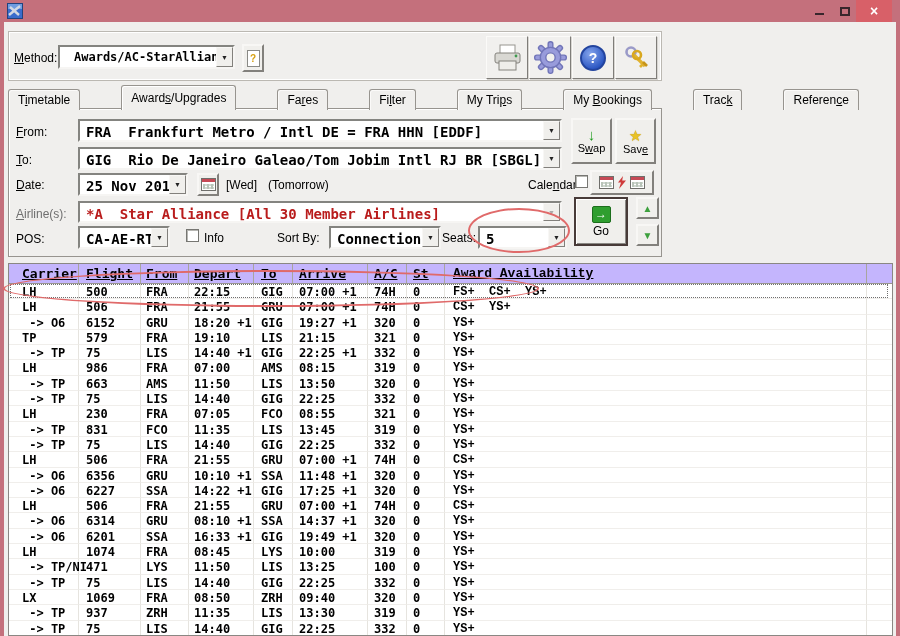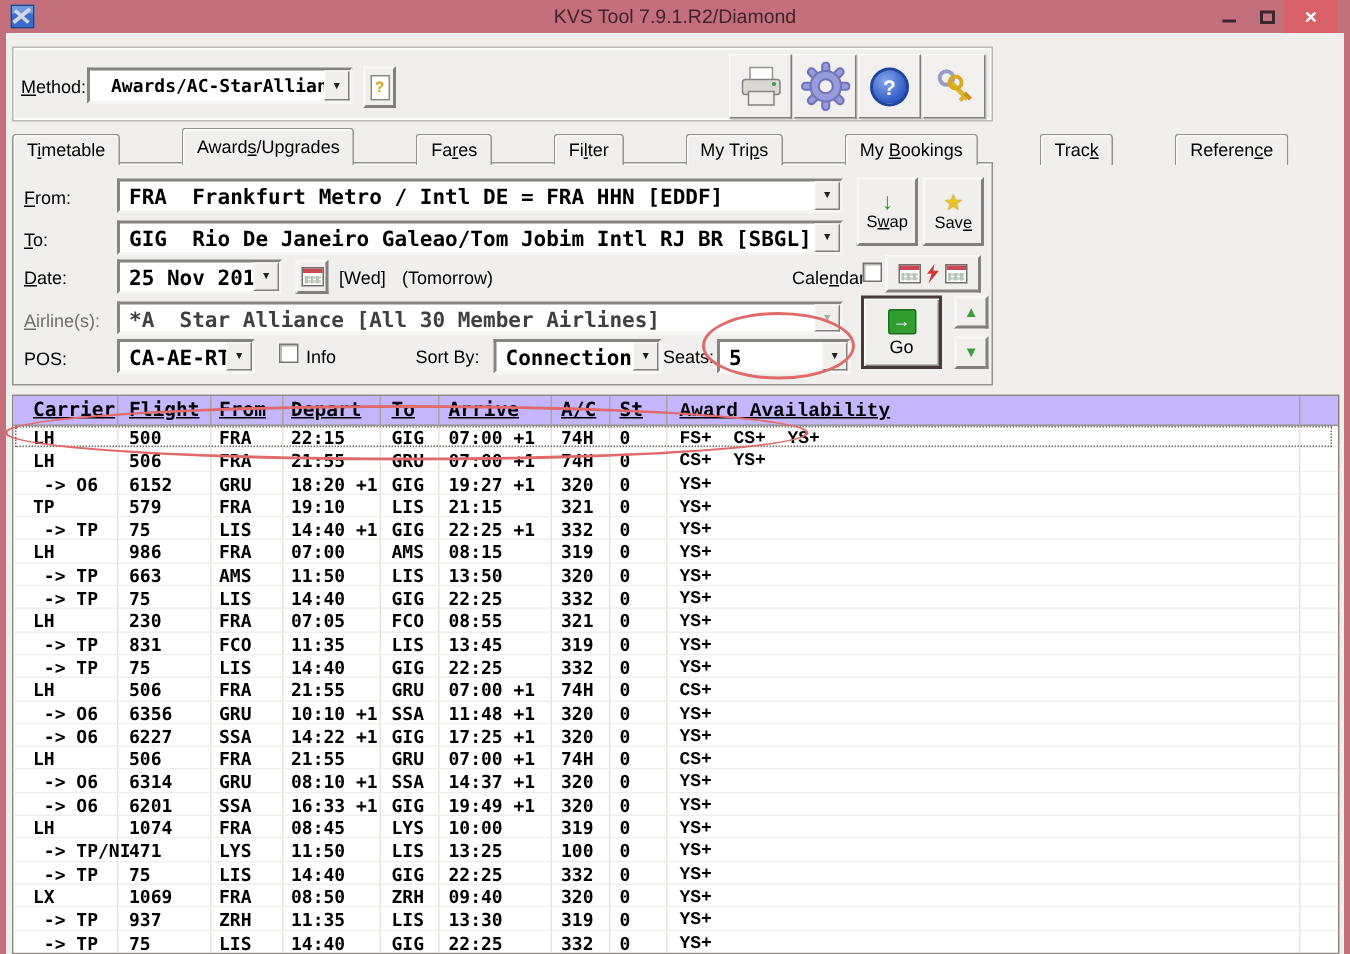--- a/index.html
+++ b/index.html
@@ -20,21 +20,21 @@
   .glyph-max { width:10px; height:9px; border:2px solid #38262c; }
 
   
   .client { position:absolute; left:4px; top:22px; width:892px; height:614px; background:#f0efed; }
   .raised { background:#f0efec; border:2px solid; border-color:#f8f7f5 #82807c #82807c #f8f7f5; }
   .label { position:absolute; font-size:12px; color:#000000; white-space:nowrap; }
 
   .combo { position:absolute; display:flex; background:#fff; border:2px solid; border-color:#848480 #f6f5f3 #f6f5f3 #848480; }
   .combo .val { flex:1; font-family:"DejaVu Sans Mono",monospace; font-weight:bold; font-size:14px; white-space:pre; overflow:hidden; padding:3px 2px 0 6px; color:#000; }
   .combo .arrowbtn { width:17px; background:#f0efec; border:1px solid; border-color:#f8f7f5 #82807c #82807c #f8f7f5; display:flex; align-items:center; justify-content:center; font-size:7px; color:#222; }
-  .combo.disabled .val { color:#404040; }
+  .combo.disabled .val { color:#b91c1c; }
   .combo.disabled .arrowbtn { color:#aaa; }
 
   .checkbox { position:absolute; width:13px; height:13px; background:#fff; border:1px solid #767672; box-shadow:inset 1px 1px 0 #b6b6b2; }
 
   
   .method-panel { position:absolute; left:8px; top:31px; width:654px; height:50px; border:1px solid #bbb8b2; box-shadow:inset 1px 1px 0 #fff, inset -1px -1px 0 #fff; }
   .method-combo { left:58px; top:45px; width:177px; height:24px; }
   .method-combo .val { font-size:12px; padding-left:14px; }
   .helpfile-btn { position:absolute; left:242px; top:44px; width:22px; height:28px; display:flex; align-items:center; justify-content:center; }
   .page-ico { width:13px; height:17px; background:#fff; border:1px solid #8a8a86; position:relative; text-align:center; font-size:10px; font-weight:bold; color:#d6a012; line-height:16px; }
@@ -102,21 +102,20 @@
 
 <div class="window">
 
   <div class="titlebar">
     <svg class="app-icon" viewBox="0 0 16 16">
       <rect x="0" y="0" width="16" height="16" fill="#3a6ccc"></rect>
       <rect x="0" y="0" width="16" height="6" fill="#6f9ce0"></rect>
       <path d="M2 12 L13 3 M3 4 L12 12" stroke="#d3d8e2" stroke-width="2.4" fill="none"></path>
       <rect x="0.5" y="0.5" width="15" height="15" fill="none" stroke="#22437e"></rect>
     </svg>
-    <div class="win-title">KVS Tool 7.9.1.R2/Diamond</div>
     <div class="cap-btn btn-min">
         <span class="glyph-min"></span>
       </div>
     <div class="cap-btn btn-max">
         <span class="glyph-max"></span>
       </div>
     <div class="cap-btn btn-close">
         <span>×</span>
       </div>
   </div>

